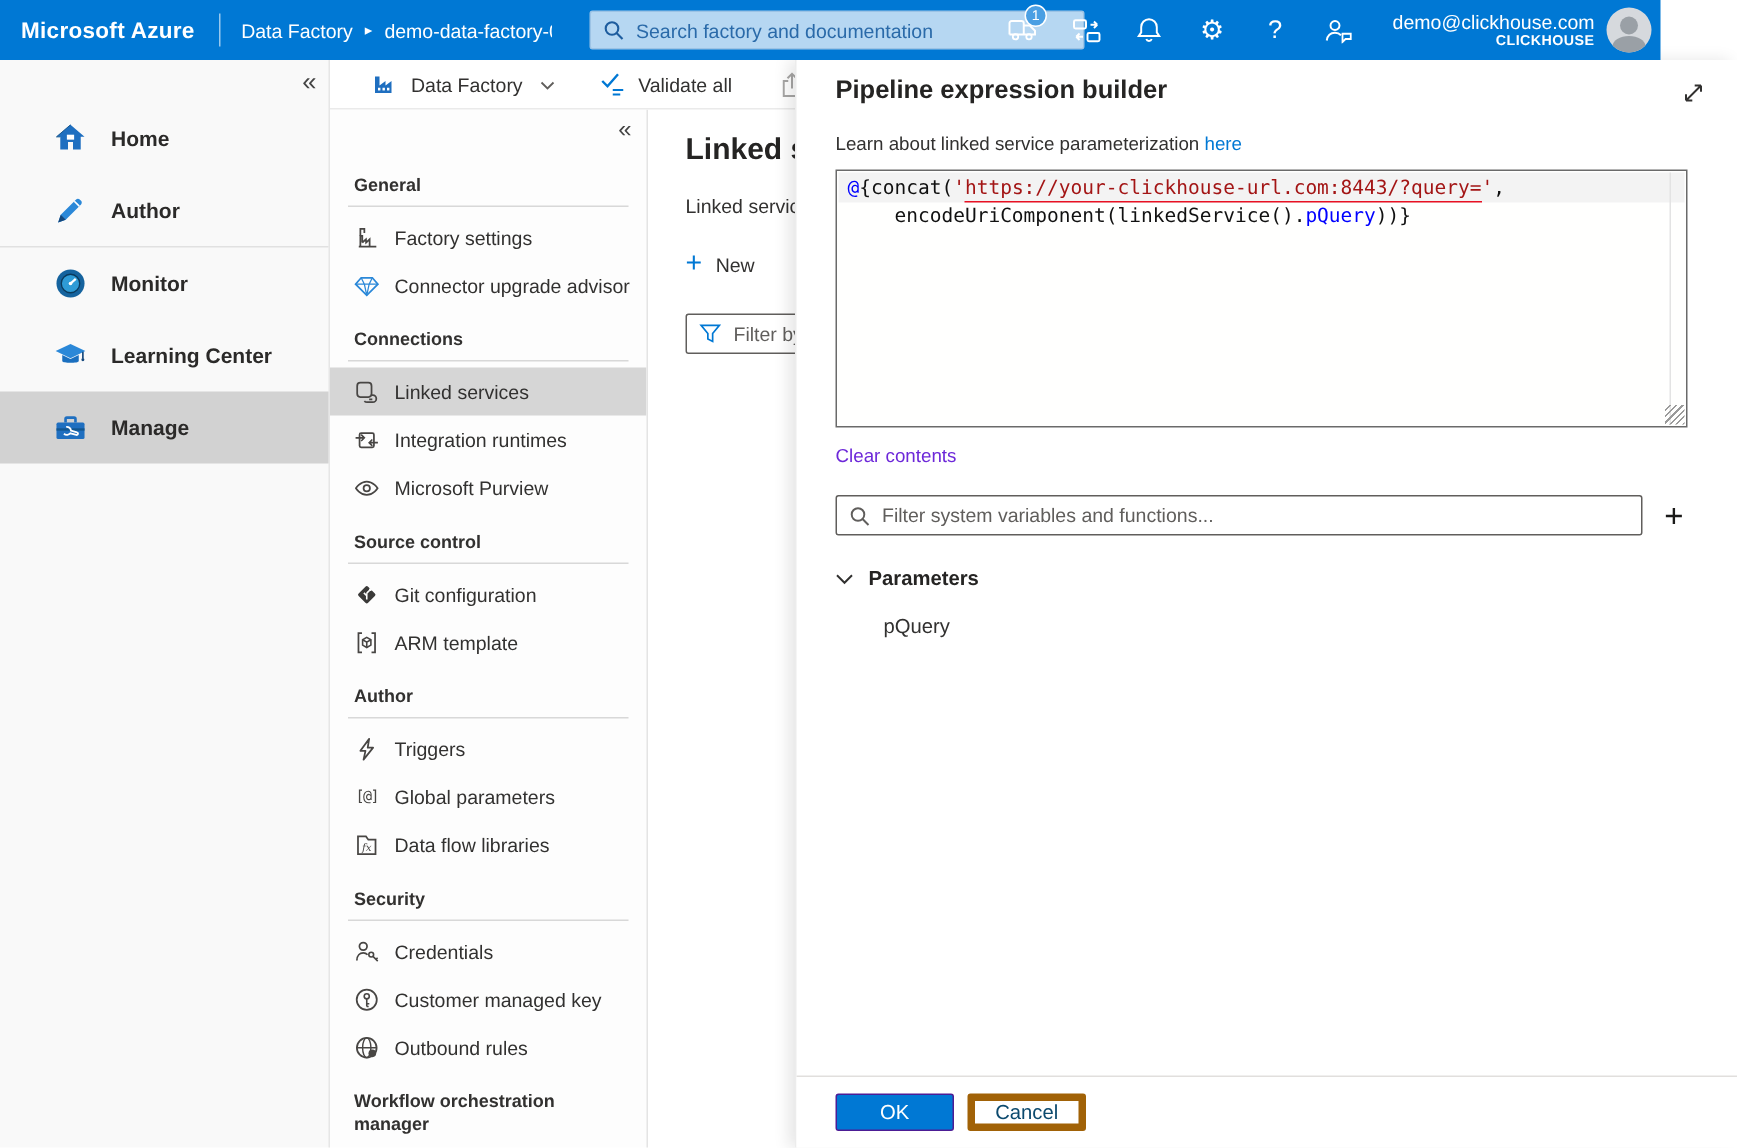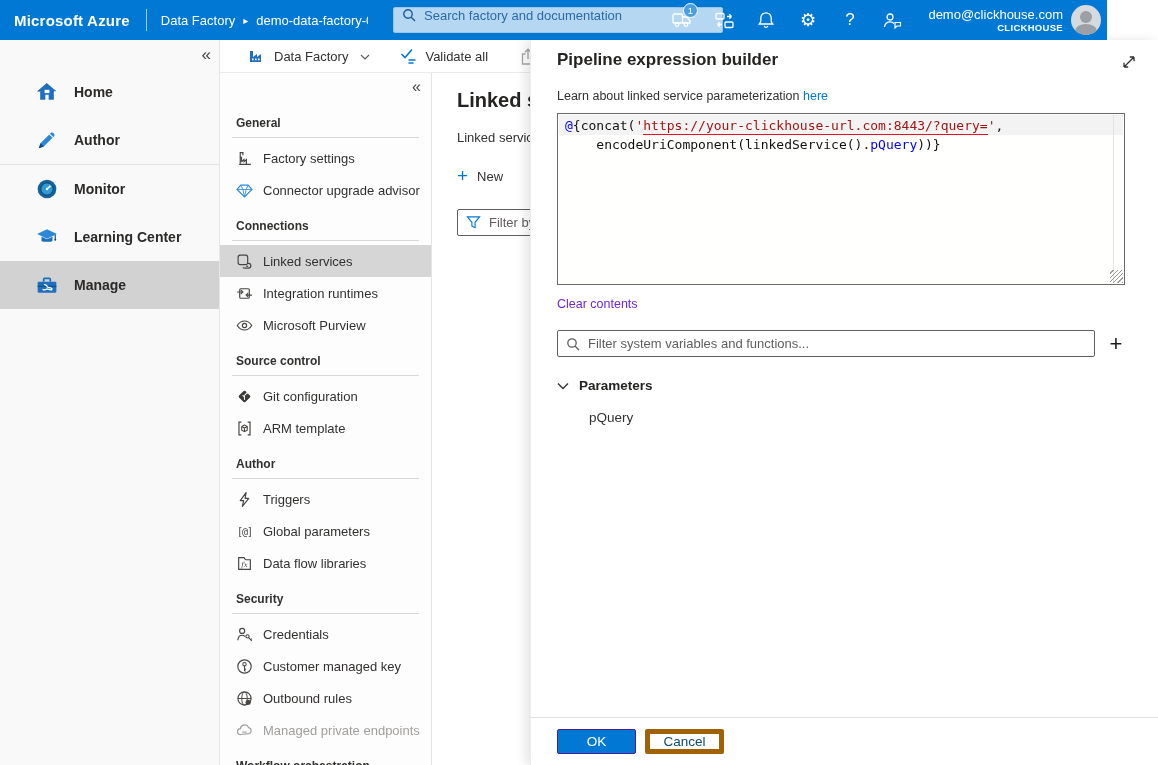--- a/index.html
+++ b/index.html
@@ -5,21 +5,21 @@
   * { margin:0; padding:0; box-sizing:border-box; }
   html,body { width:1158px; height:765px; overflow:hidden; font-family:"Liberation Sans", sans-serif; background:#fff; }
 
   
   .topbar { position:absolute; top:0; left:0; width:1107px; height:40px; background:#0078d4; display:flex; align-items:center; z-index:20; color:#fff; }
   .brand { font-size:15px; font-weight:700; letter-spacing:.2px; padding:0 16px 0 14px; white-space:nowrap; }
   .topbar-divider { width:1px; height:22px; background:rgba(255,255,255,.6); margin-right:14px; }
   .crumb { font-size:13px; white-space:nowrap; }
   .crumb-arrow { font-size:10px; margin:0 8px; }
   .crumb-item { font-size:13px; max-width:112px; overflow:hidden; white-space:nowrap; display:inline-block; vertical-align:middle; }
-  .top-search { position:absolute; left:393px; top:7px; width:330px; height:26px; background:#b6d7f2; border:1px solid #9cc3e5; border-radius:2px; display:flex; align-items:flex-start; padding:0 8px; }
+  .top-search { position:absolute; left:393px; top:7px; width:330px; height:26px; background:#b6d7f2; border:1px solid #9cc3e5; border-radius:2px; display:flex; align-items:center; padding:0 8px; }
   .top-search svg { flex:0 0 auto; margin-right:8px; }
   .top-search input { border:none; outline:none; background:transparent; font-size:13px; color:#1d5c9e; width:100%; font-family:"Liberation Sans", sans-serif; }
   .top-search input::placeholder { color:#2a6aa9; opacity:1; }
   .top-icons { position:absolute; right:198px; top:0; height:40px; display:flex; align-items:center; gap:8px; }
   .top-icon-btn { width:34px; height:40px; display:flex; align-items:center; justify-content:center; position:relative; cursor:pointer; }
   .badge { position:absolute; top:3px; right:1px; min-width:15px; height:15px; border-radius:50%; background:#4a9fe3; border:1px solid #fff; color:#fff; font-size:9.5px; display:flex; align-items:center; justify-content:center; }
   .gear-glyph { font-size:18px; line-height:1; }
   .help-glyph { font-size:17px; }
   .account { position:absolute; right:44px; top:0; height:40px; display:flex; flex-direction:column; justify-content:center; align-items:flex-end; }
   .account-email { font-size:13px; line-height:15px; }
@@ -395,29 +395,20 @@
       <span class="sb-ic">
           <svg width="17" height="17" viewBox="0 0 16 16">
             <circle cx="8" cy="8" r="6.2" fill="none" stroke="#484644" stroke-width="1.1"></circle>
             <ellipse cx="8" cy="8" rx="2.6" ry="6.2" fill="none" stroke="#484644" stroke-width=".9"></ellipse>
             <path d="M1.8 8h12.4" stroke="#484644" stroke-width=".9"></path>
             <circle cx="11.5" cy="11.5" r="2.4" fill="#484644"></circle>
           </svg>
         </span>
       <span class="sb-label">Outbound rules</span>
     </div>
-    <div class="sb-item disabled">
-      <span class="sb-ic">
-          <svg width="17" height="17" viewBox="0 0 16 16">
-            <path d="M4.3 11.8a2.8 2.8 0 0 1-.2-5.6 4 4 0 0 1 7.7-.9 2.9 2.9 0 0 1 .1 5.7z" fill="none" stroke="#a19f9d" stroke-width="1.1"></path>
-            <path d="M5.8 9.5h4.4" stroke="#a19f9d" stroke-width="1"></path>
-          </svg>
-        </span>
-      <span class="sb-label">Managed private endpoints</span>
-    </div>
 
     <div class="sb-header wrap">Workflow orchestration manager</div>
   </div>
 </div>
 
 <div class="main">
   <div class="main-title">Linked services</div>
   <div class="main-desc">Linked services</div>
   <div class="new-btn">
     <span class="plus">+</span>

